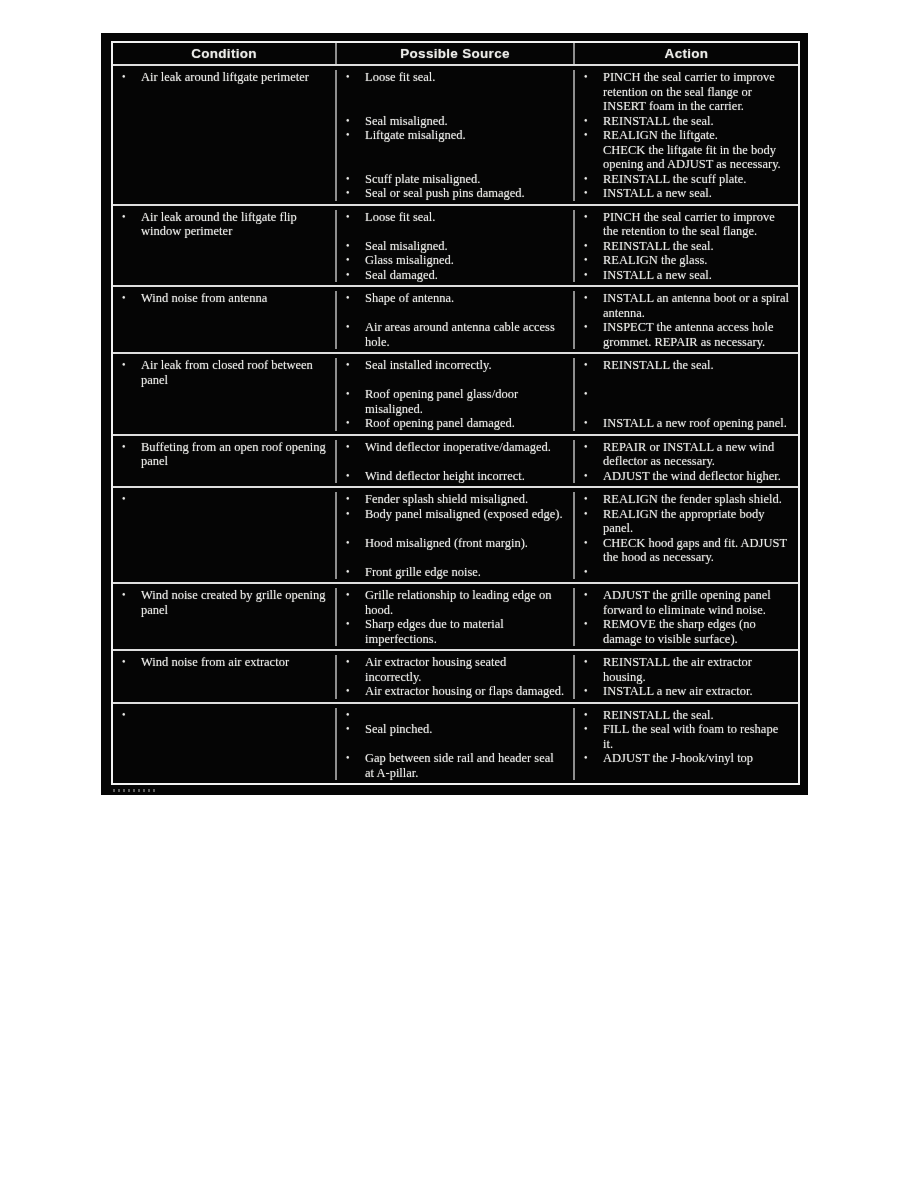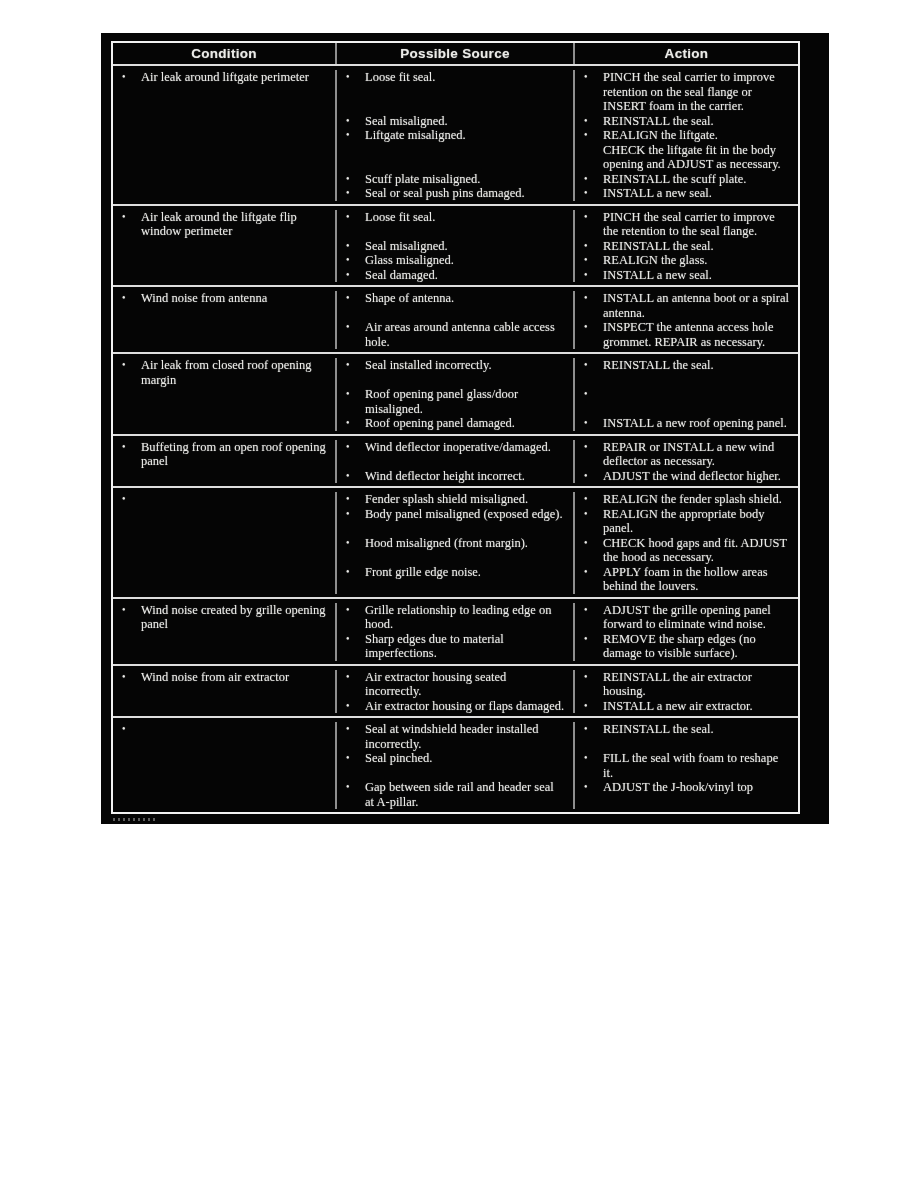--- a/index.html
+++ b/index.html
@@ -12,21 +12,21 @@
     background: var(--page-bg, #ffffff);
     overflow: hidden;
     margin: 0 auto;
   }
 
   .table-block {
     position: absolute;
     left: 101px;
     top: 33px;
     background: var(--table-bg, #050505);
-    padding: 8px 29px 10px 10px;
+    padding: 8px 8px 10px 10px;
   }
 
   .frame {
     width: 685px;
     border: 2px solid var(--frame, #f2f2f2);
   }
 
   
   .thead {
     display: grid;
@@ -207,21 +207,21 @@
               <div class="txt">Air areas around antenna cable access hole.</div>
             </div>
             <div class="cell act" style="grid-area: 2 / 3;">
               <span class="bullet">•</span>
               <div class="txt">INSPECT the antenna access hole grommet. REPAIR as necessary.</div>
             </div>
           </div>
           <div class="trow">
             <div class="cell cond" style="grid-area: 1 / 1 / span 3;">
               <span class="bullet">•</span>
-              <div class="txt">Air leak from closed roof opening margin</div>
+              <div class="txt">Air leak from closed roof between panel</div>
             </div>
             <div class="cell src gap" style="grid-area: 1 / 2;">
               <span class="bullet">•</span>
               <div class="txt">Seal installed incorrectly.</div>
             </div>
             <div class="cell act gap" style="grid-area: 1 / 3;">
               <span class="bullet">•</span>
               <div class="txt">REINSTALL the seal.</div>
             </div>
             <div class="cell src" style="grid-area: 2 / 2;">
@@ -289,21 +289,20 @@
             <div class="cell act" style="grid-area: 3 / 3;">
               <span class="bullet">•</span>
               <div class="txt">CHECK hood gaps and fit. ADJUST the hood as necessary.</div>
             </div>
             <div class="cell src" style="grid-area: 4 / 2;">
               <span class="bullet">•</span>
               <div class="txt">Front grille edge noise.</div>
             </div>
             <div class="cell act" style="grid-area: 4 / 3;">
               <span class="bullet">•</span>
-              <div class="txt">APPLY foam in the hollow areas behind the louvers.</div>
             </div>
           </div>
           <div class="trow">
             <div class="cell cond" style="grid-area: 1 / 1 / span 2;">
               <span class="bullet">•</span>
               <div class="txt">Wind noise created by grille opening panel</div>
             </div>
             <div class="cell src" style="grid-area: 1 / 2;">
               <span class="bullet">•</span>
               <div class="txt">Grille relationship to leading edge on hood.</div>
@@ -342,21 +341,20 @@
               <span class="bullet">•</span>
               <div class="txt">INSTALL a new air extractor.</div>
             </div>
           </div>
           <div class="trow">
             <div class="cell cond" style="grid-area: 1 / 1 / span 3;">
               <span class="bullet">•</span>
             </div>
             <div class="cell src" style="grid-area: 1 / 2;">
               <span class="bullet">•</span>
-              <div class="txt">Seal at windshield header installed incorrectly.</div>
             </div>
             <div class="cell act" style="grid-area: 1 / 3;">
               <span class="bullet">•</span>
               <div class="txt">REINSTALL the seal.</div>
             </div>
             <div class="cell src" style="grid-area: 2 / 2;">
               <span class="bullet">•</span>
               <div class="txt">Seal pinched.</div>
             </div>
             <div class="cell act" style="grid-area: 2 / 3;">

